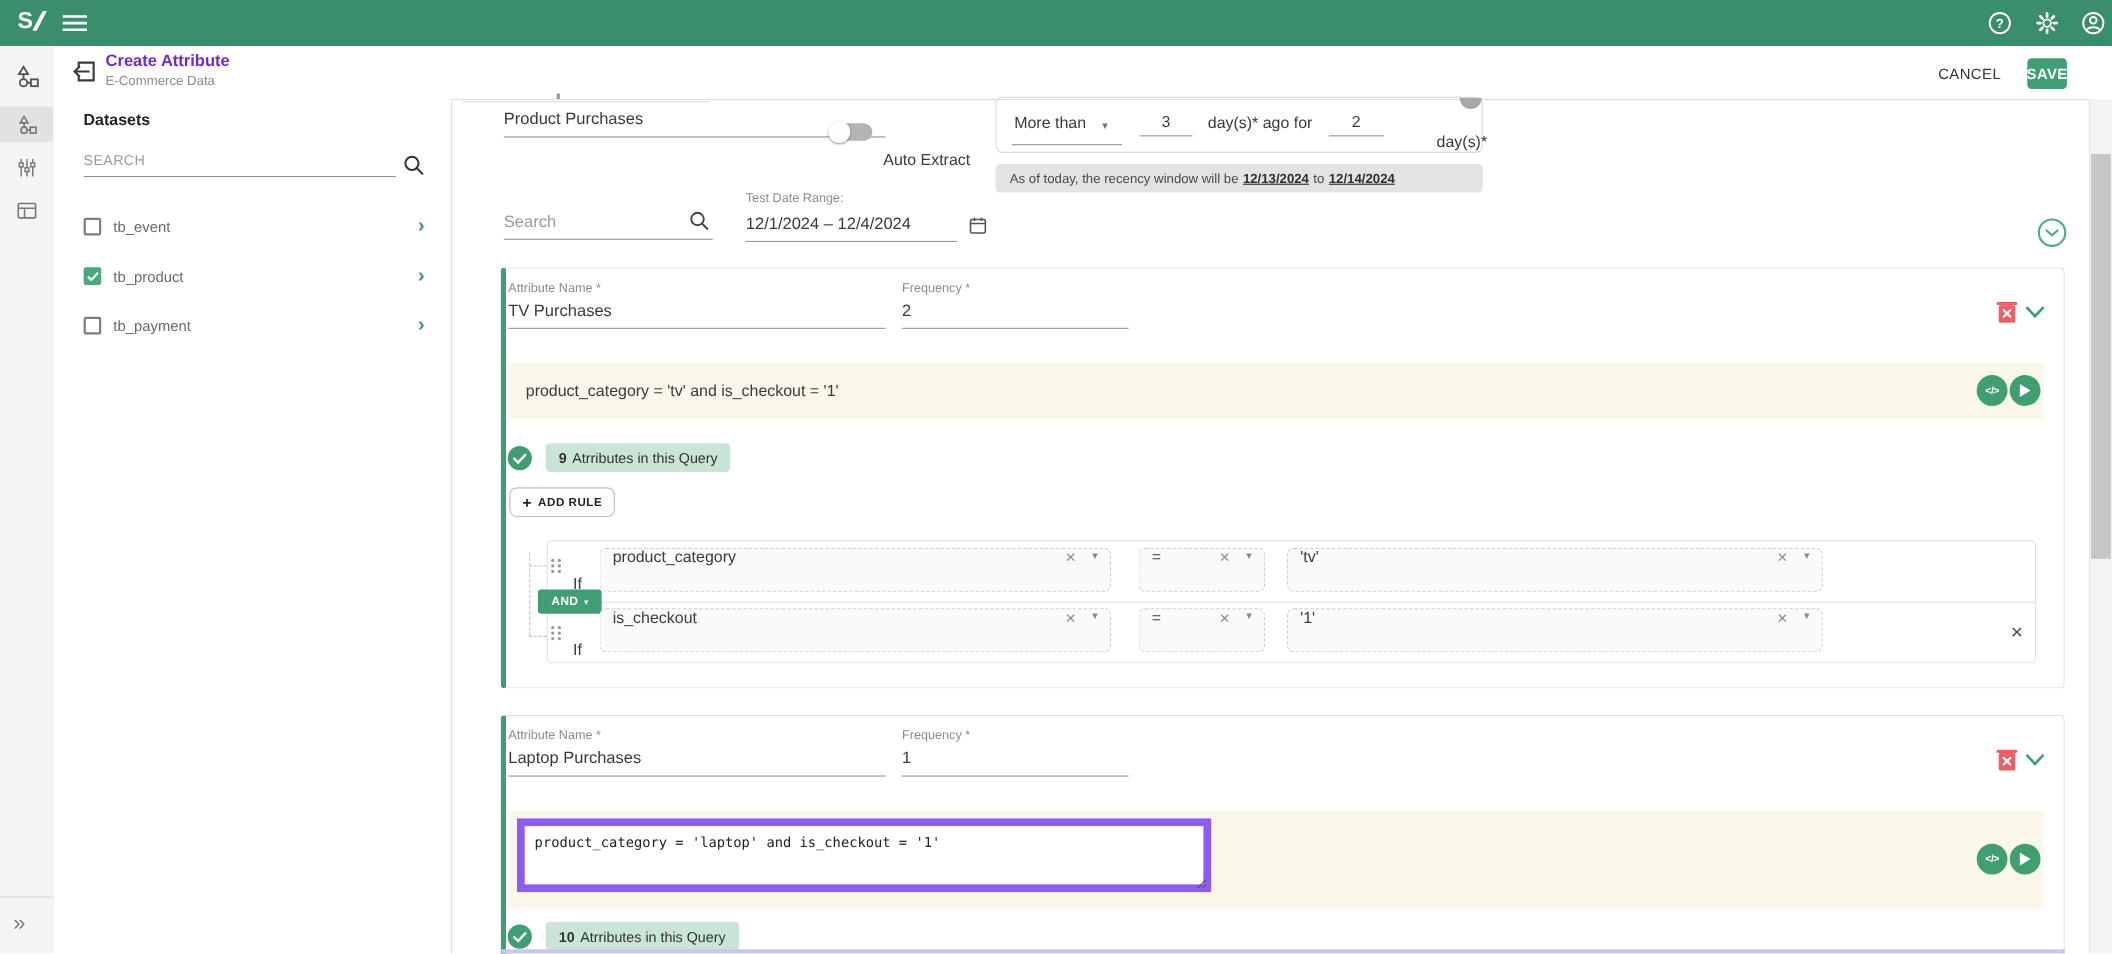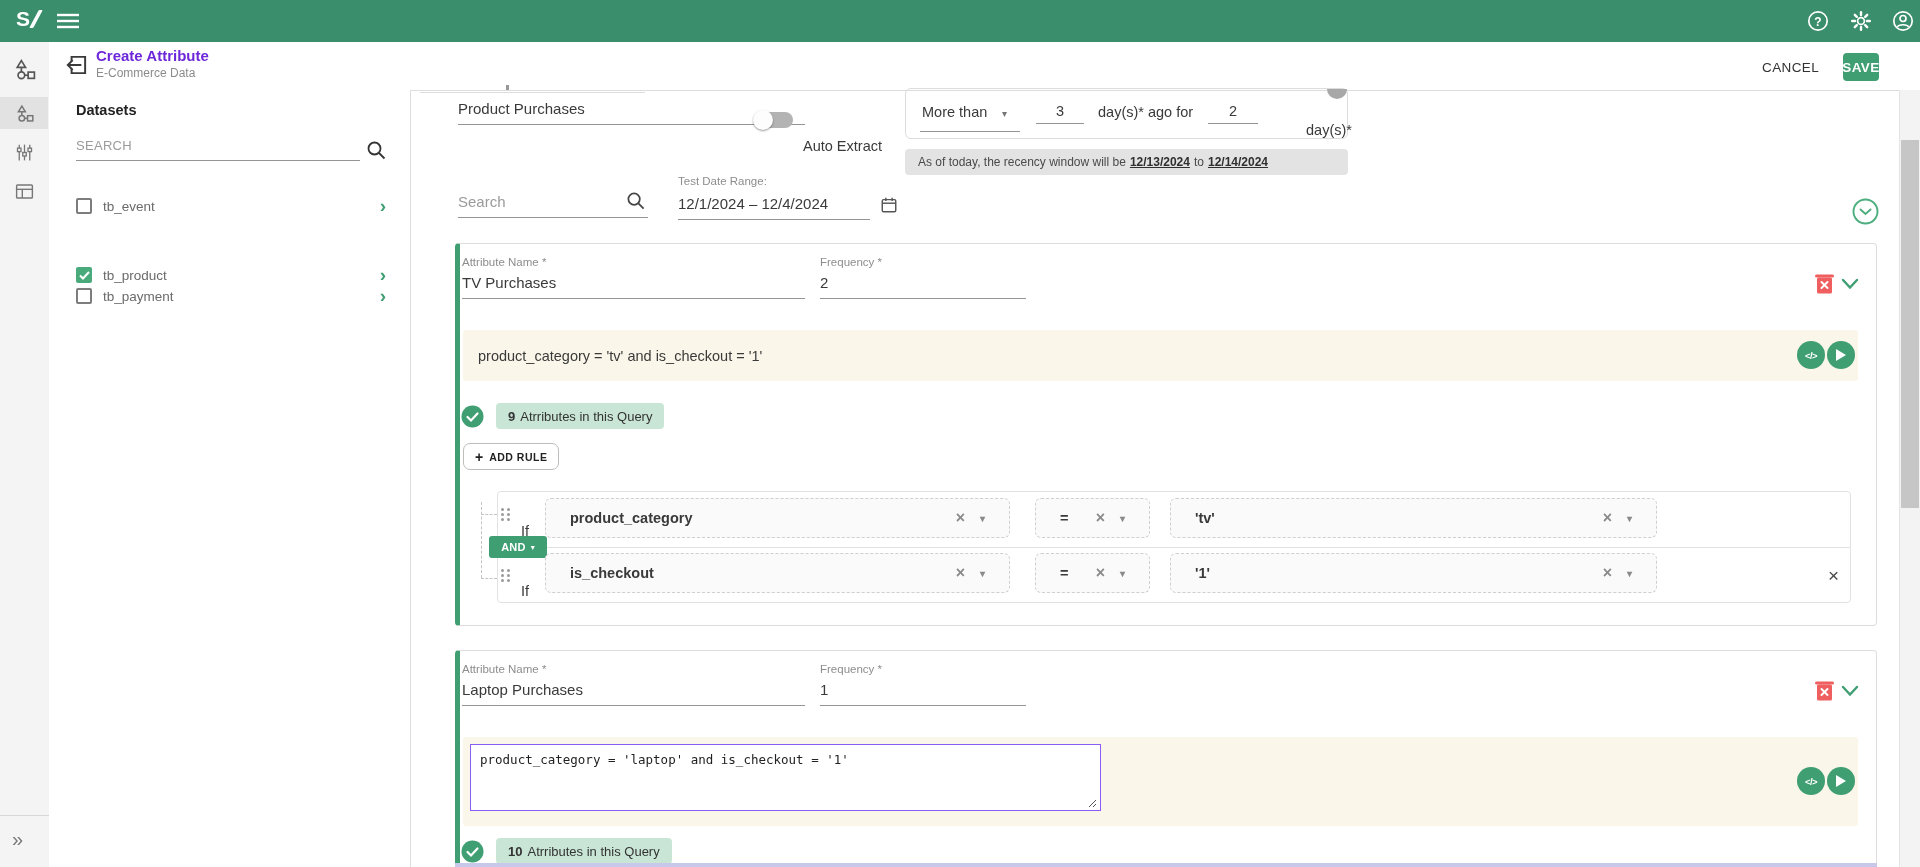--- a/index.html
+++ b/index.html
@@ -63,32 +63,32 @@
   .badge{position:absolute;height:26px;background:#c9e5d6;border-radius:4px;display:inline-flex;align-items:center;
     padding:0 12px;font-size:13px;color:#333;gap:5px;white-space:nowrap;}
   .badge b{font-weight:700;}
   .addrule{position:absolute;left:463px;height:25px;border:1px solid #bdbdbd;border-radius:7px;display:inline-flex;
     align-items:center;padding:0 11px;gap:6px;background:#fff;cursor:pointer;}
   .addrule .plus{font-size:14px;font-weight:700;color:#222;}
   .addrule .ar-lbl{font-size:10.5px;font-weight:700;letter-spacing:.5px;color:#222;}
   .rule-group{position:absolute;left:497px;top:491px;width:1354px;height:112px;border:1px solid #e2e2e2;border-radius:4px;box-sizing:border-box;}
   .rule-divider{position:absolute;left:497px;top:547px;width:1354px;height:1px;background:#e2e2e2;}
   .rsel{position:absolute;height:40px;border:1px dashed #cfcfcf;border-radius:6px;background:#fafafa;
-    display:flex;align-items:center;padding:0 24px;box-sizing:border-box;font-size:14.5px;color:#3a3a3a;cursor:pointer;font-weight:bold;}
+    display:flex;padding:0 11px;box-sizing:border-box;font-size:14.5px;color:#3a3a3a;cursor:pointer;}
   .rsel .x{margin-left:auto;color:#8a8a8a;font-size:16px;}
   .rsel .dd{color:#8a8a8a;font-size:10px;margin-left:15px;}
   .iftxt{position:absolute;font-size:14.5px;color:#3a3a3a;margin-top:17px;}
   .and-chip{position:absolute;left:489px;top:536px;width:58px;height:22px;background:#3f9e72;border-radius:3px;
     display:flex;align-items:center;justify-content:center;gap:5px;color:#fff;cursor:pointer;}
   .and-chip .and-lbl{font-size:11px;font-weight:700;letter-spacing:.3px;}
   .and-chip .caret{color:#fff;font-size:8px;}
   .dash-v{position:absolute;border-left:1px dashed #c4c4c4;width:0;}
   .dash-h{position:absolute;border-top:1px dashed #c4c4c4;height:0;}
   .group-x{position:absolute;left:1828px;top:565px;font-size:19px;color:#4a4a4a;cursor:pointer;}
-  .mono-area{position:absolute;left:470px;width:631px;height:67px;border:1px solid #8b5cf6;background:#fff;
+  .mono-area{position:absolute;left:470px;width:631px;height:67px;border:7px solid #8b5cf6;background:#fff;
     font-family:"DejaVu Sans Mono",monospace;font-size:12.5px;color:#222;padding:7px 9px;box-sizing:border-box;resize:none;outline:none;}
   .lavender{left:455px;top:863px;width:1422px;height:4px;background:#c8c8ea;}
   
   .sb-track{left:1899px;top:90px;width:21px;height:777px;background:#f3f3f3;border-left:1px solid #e4e4e4;box-sizing:border-box;}
   .sb-thumb{left:1901px;top:140px;width:18px;height:368px;background:#c6c6c6;}
   svg{display:block;}
 </style>
 </head>
 <body>
 
@@ -188,21 +188,21 @@
 <svg class="abs" style="left:366px;top:140px;" width="21" height="21" viewBox="0 0 21 21">
   <circle cx="8.5" cy="8.5" r="6" fill="none" stroke="#333" stroke-width="1.8"></circle>
   <line x1="13" y1="13" x2="18.5" y2="18.5" stroke="#333" stroke-width="1.8"></line>
 </svg>
 
 <div class="ds-item" style="top:194px;">
   <span class="cb"></span>
   <span class="ds-label">tb_event</span>
   <span class="ds-chev">›</span>
 </div>
-<div class="ds-item" style="top:239px;margin-top:24px;">
+<div class="ds-item" style="top:239px;">
   <span class="cb checked">
     <svg width="11" height="9" viewBox="0 0 11 9">
         <path d="M1 4.5 L4 7.5 L10 1" fill="none" stroke="#fff" stroke-width="2"></path>
       </svg>
   </span>
   <span class="ds-label">tb_product</span>
   <span class="ds-chev">›</span>
 </div>
 <div class="ds-item" style="top:284px;">
   <span class="cb"></span>

